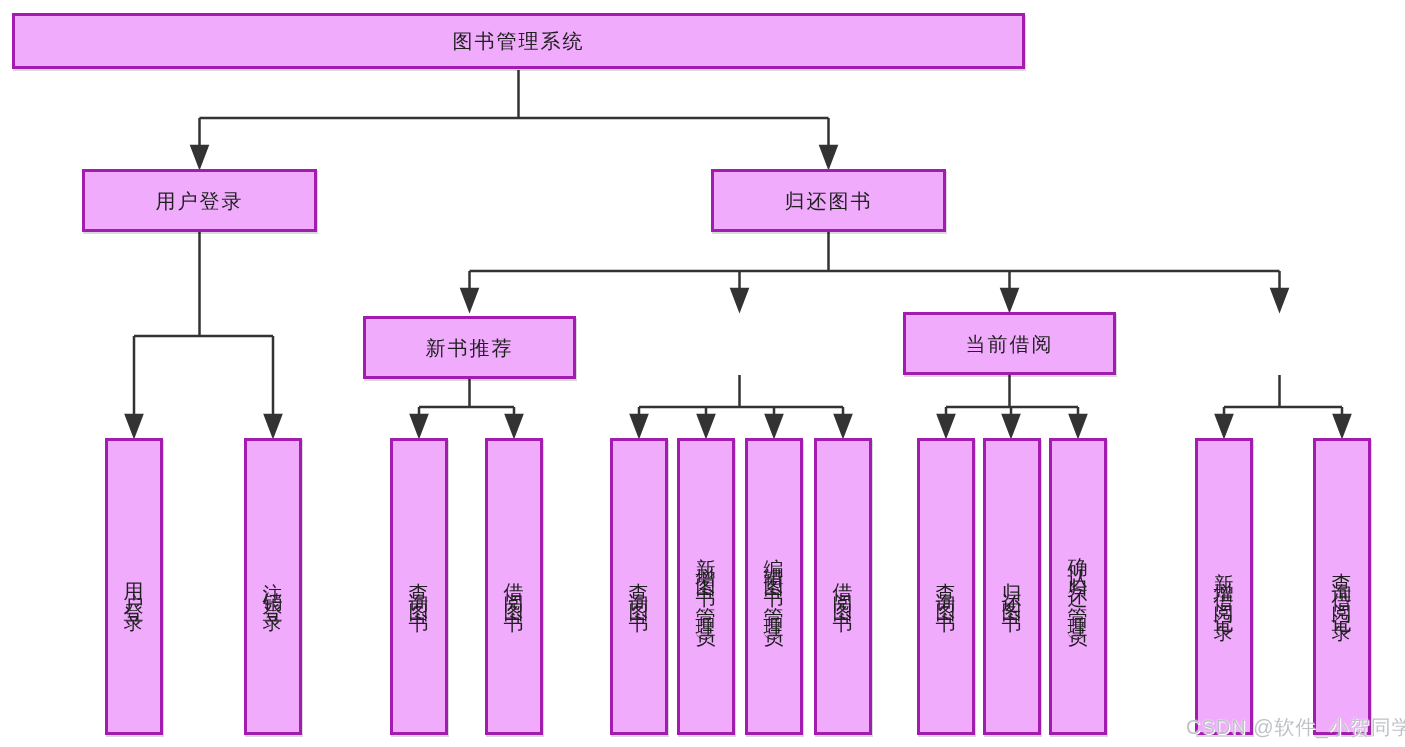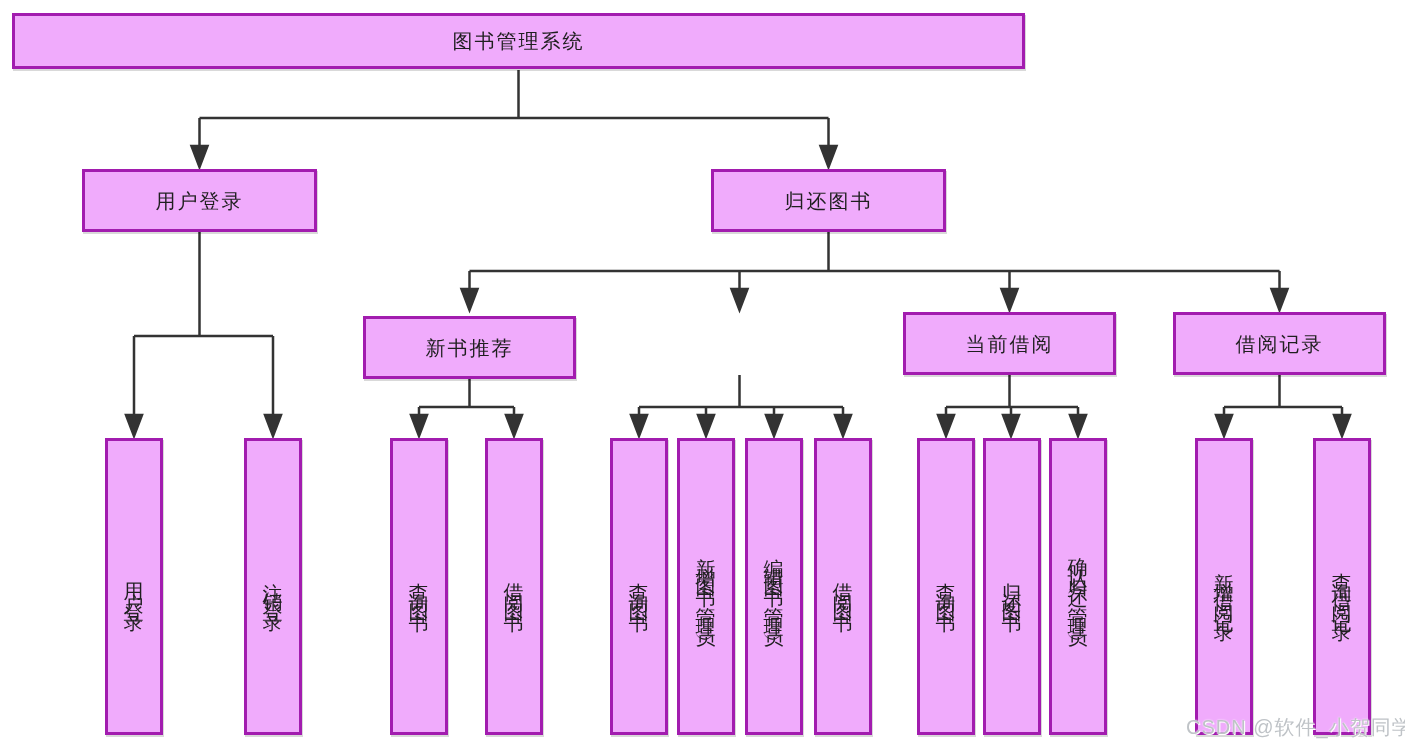--- a/index.html
+++ b/index.html
@@ -144,23 +144,20 @@
   <div class="node n-bookmgmt">
     <span class="hlabel">归还图书</span>
   </div>
 
   <div class="node n-newbook">
     <span class="hlabel">新书推荐</span>
   </div>
   <div class="node n-current">
     <span class="hlabel">当前借阅</span>
   </div>
-  <div class="node n-records">
-    <span class="hlabel">借阅记录</span>
-  </div>
 
   <div class="node leaf l-1a">
     <span class="vlabel">用户登录</span>
   </div>
   <div class="node leaf l-1b">
     <span class="vlabel">注销登录</span>
   </div>
 
   <div class="node leaf l-2a">
     <span class="vlabel">查询图书</span>

